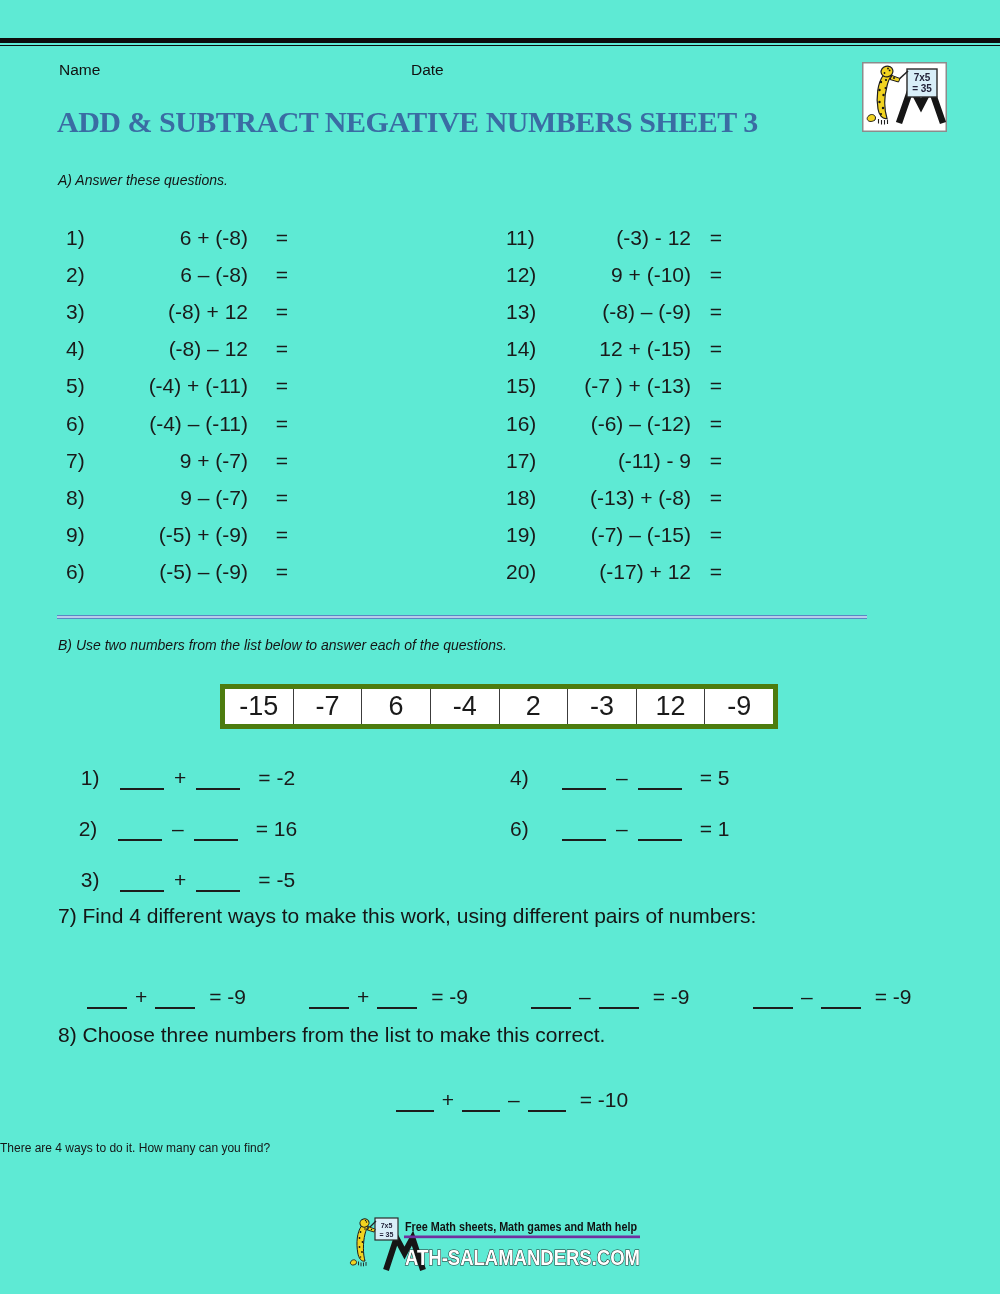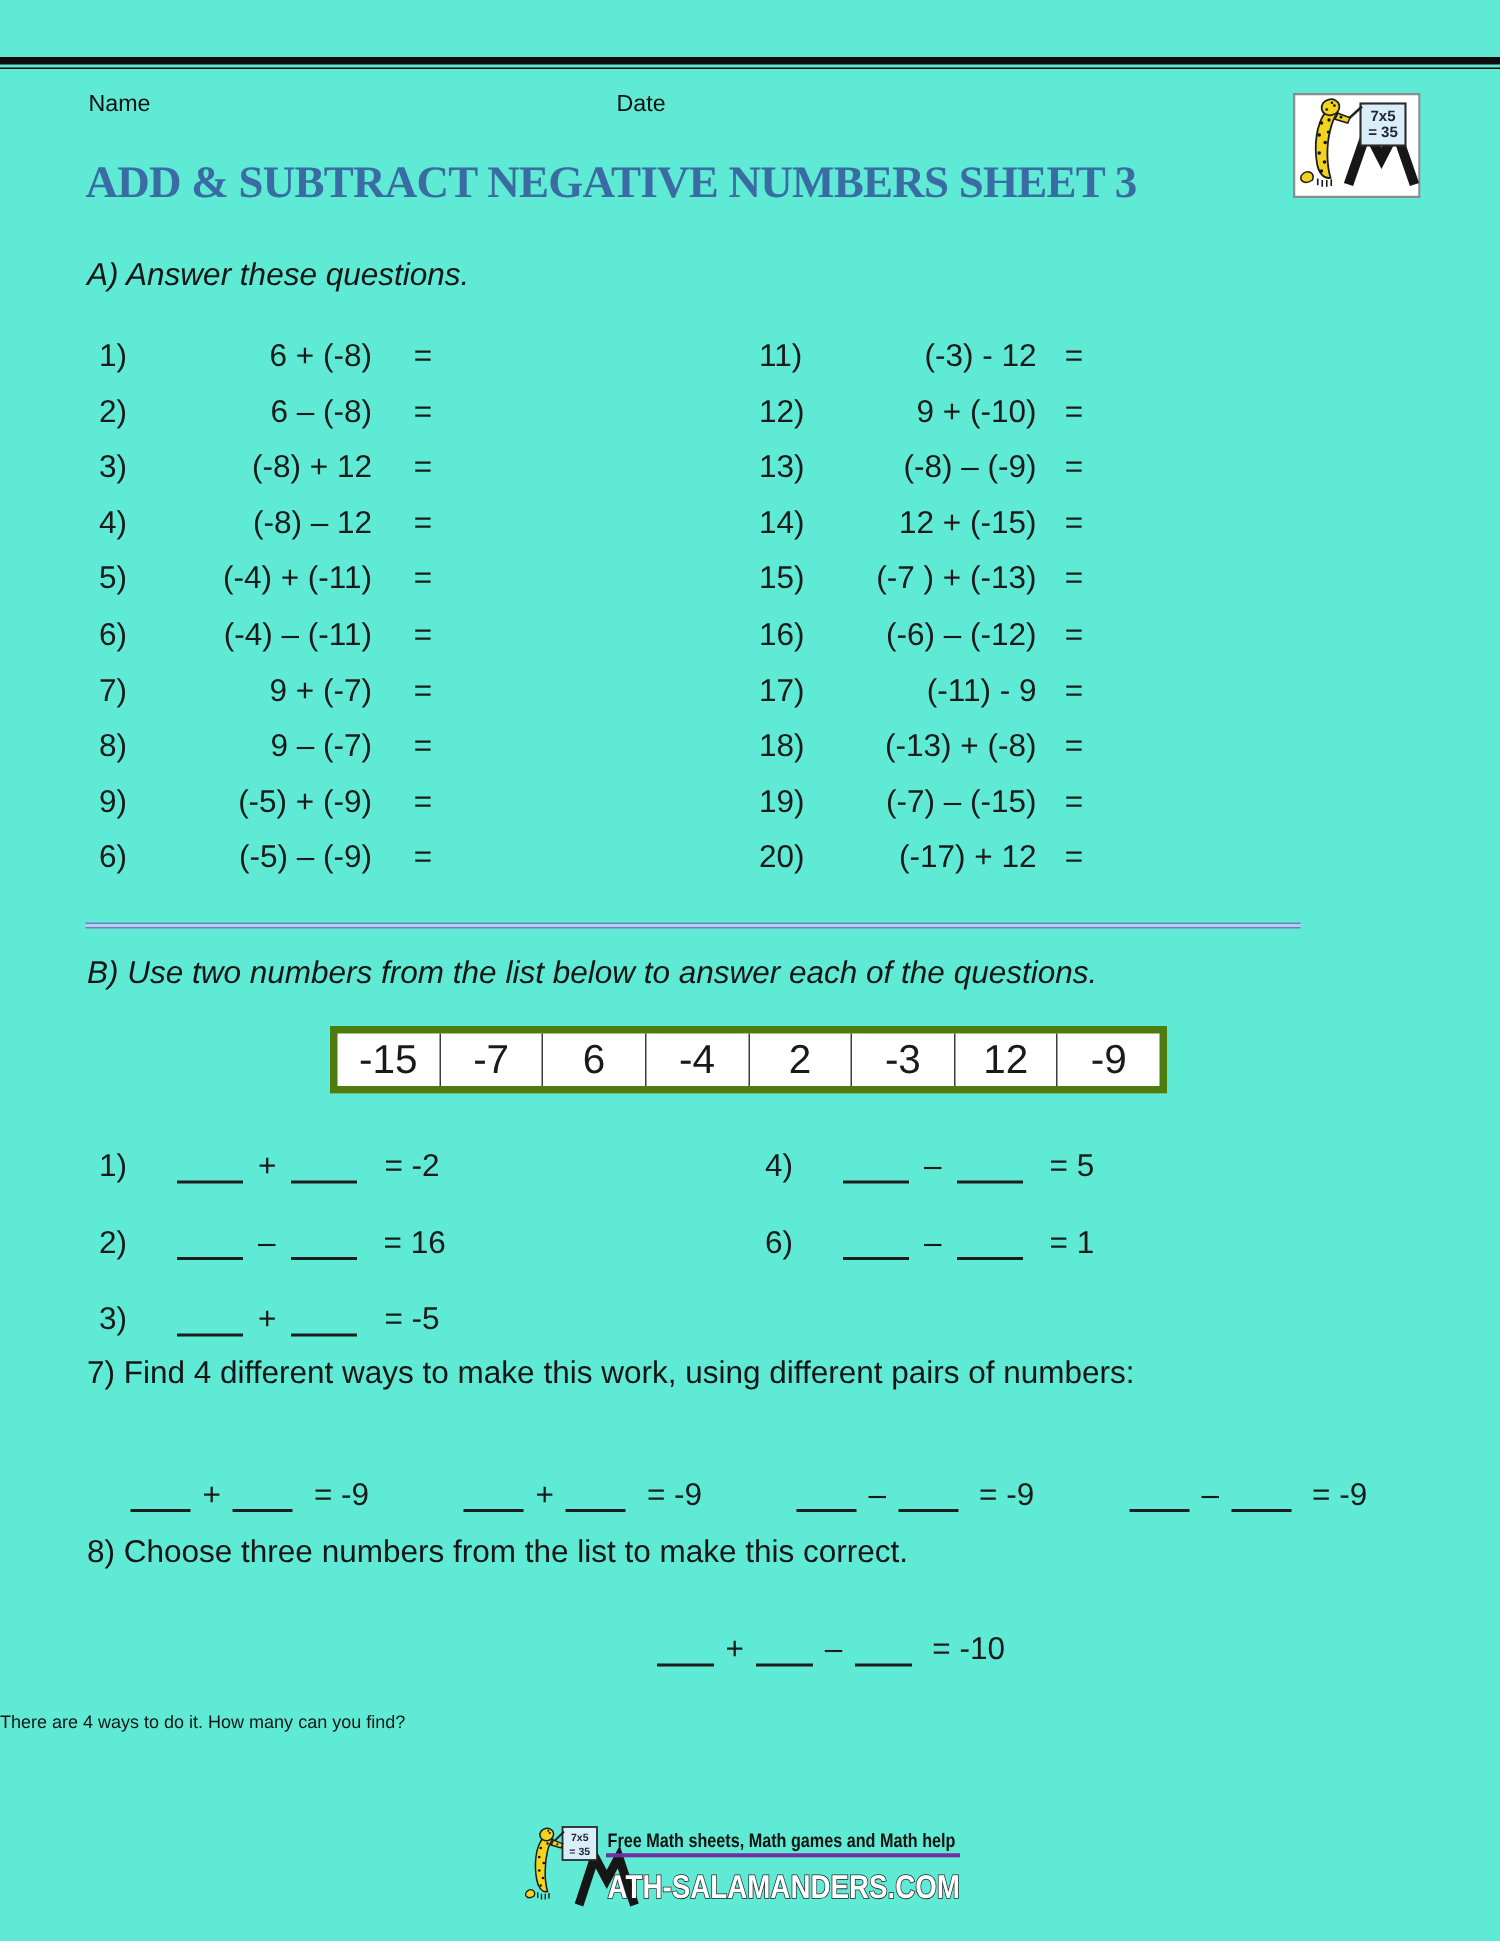--- a/index.html
+++ b/index.html
@@ -13,21 +13,21 @@
   .field-label{position:absolute;top:61px;font-size:15.5px;color:#111;}
   .label-name{left:59px;}
   .label-date{left:411px;}
 
   .logo-box{position:absolute;left:862px;top:62px;width:85px;height:70px;}
 
   .page-title{position:absolute;left:57px;top:105px;white-space:nowrap;
               font-family:"Liberation Serif",serif;font-size:30px;font-weight:600;
               letter-spacing:-0.5px;color:#3a6ca3;}
 
-  .sec-heading{position:absolute;left:58px;font-size:21px;font-style:italic;color:#151515;}
+  .sec-heading{position:absolute;left:58px;font-size:14px;font-style:italic;color:#151515;}
   .heading-a{top:172px;}
   .heading-b{top:637px;}
   .plain-heading{position:absolute;left:58px;font-size:21px;color:#151515;}
   .heading-q7{top:904px;}
   .heading-q8{top:1023px;}
 
   
   .qcol{position:absolute;top:219px;display:flex;flex-direction:column;}
   .qcol-left{left:66px;width:224px;}
   .qcol-right{left:506px;width:218px;}
@@ -43,38 +43,38 @@
 
   
   .numtable{position:absolute;left:220px;top:684px;width:558px;height:45px;display:flex;
             background:#ffffff;border:5px solid #4d7c0f;box-sizing:border-box;}
   .numcell{flex:1;display:flex;align-items:center;justify-content:center;
            font-size:27px;border-left:1px solid #3c3c3c;}
   .numcell:first-child{border-left:none;}
 
   
   .bcol{position:absolute;top:752px;}
-  .bcol-left{left:66px;}
+  .bcol-left{left:66px;text-align:center;}
   .bcol-right{left:510px;}
   .brow{height:51px;line-height:51px;font-size:21px;white-space:nowrap;}
   .bnum{display:inline-block;width:44px;}
   .blank{display:inline-block;width:44px;height:1em;border-bottom:2px solid #1d1d1d;
          vertical-align:-5px;margin:0 8px;}
   .op{margin:0 2px;}
   .result{margin-left:10px;}
 
   
   .q7group{position:absolute;top:975px;height:44px;line-height:44px;font-size:21px;white-space:nowrap;}
   .q7group .blank{width:40px;margin:0 6px;}
   .q7group .result{margin-left:8px;}
   .g1{left:81px;} .g2{left:303px;} .g3{left:525px;} .g4{left:747px;}
 
   
-  .q8eq{position:absolute;left:370px;top:1078px;width:300px;height:44px;line-height:44px;
-        font-size:21px;text-align:right;white-space:nowrap;}
+  .q8eq{position:absolute;left:359px;top:1078px;width:300px;height:44px;line-height:44px;
+        font-size:21px;text-align:center;white-space:nowrap;}
   .q8eq .blank{width:38px;margin:0 6px;}
   .q8eq .result{margin-left:8px;}
 
   .note{position:absolute;left:0;top:1141px;width:940px;font-size:12px;color:#151515;}
 
   .footer-logo{position:absolute;left:348px;top:1208px;width:300px;height:80px;}
 
   svg text{font-family:"Liberation Sans",sans-serif;}
 </style>
 </head>

